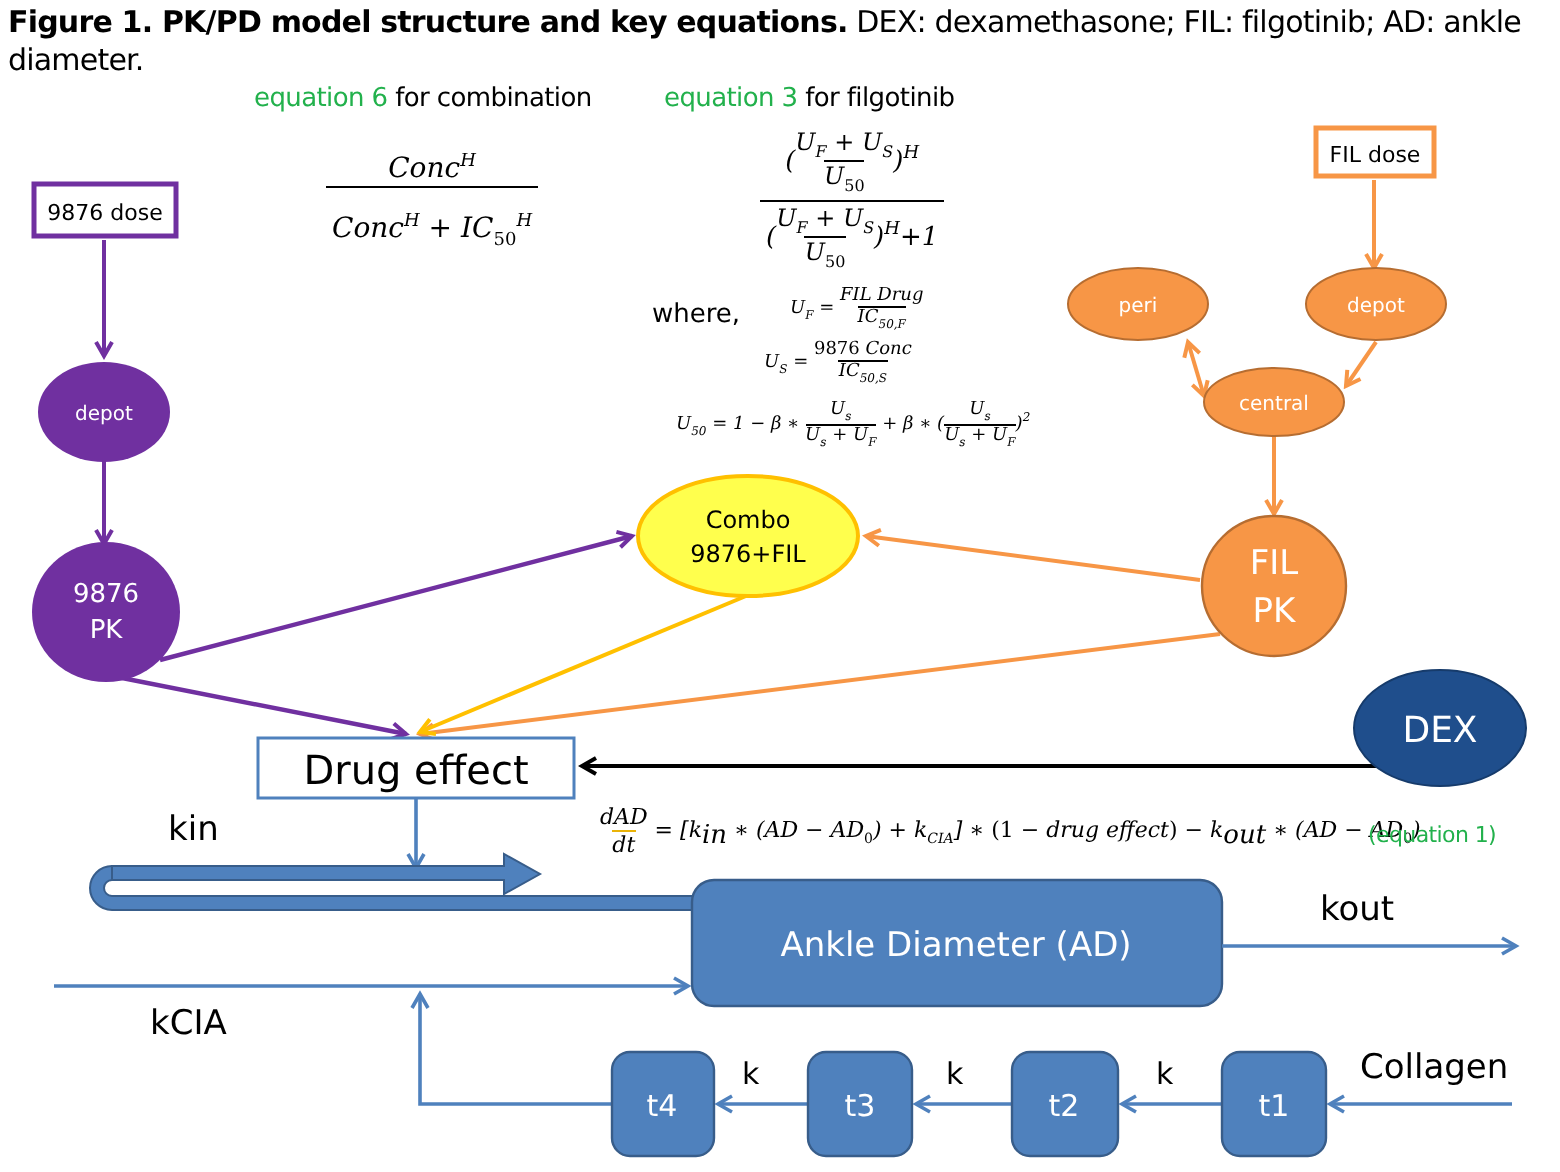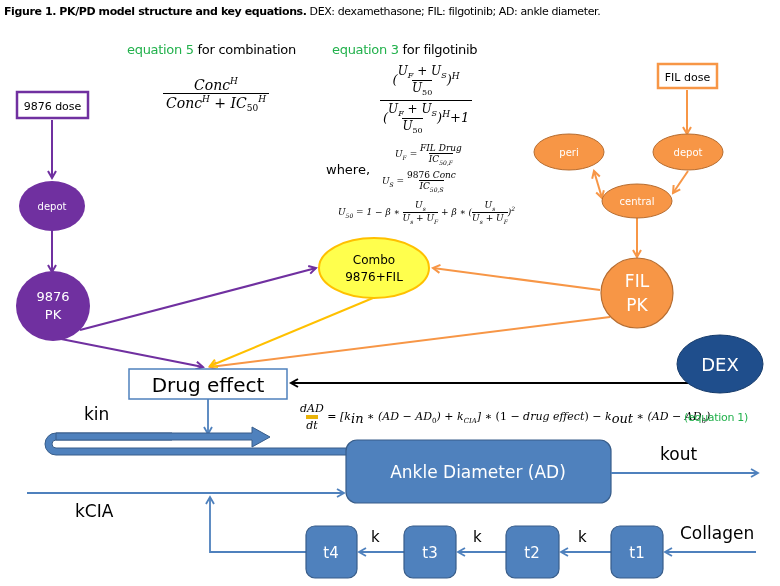--- a/index.html
+++ b/index.html
@@ -1,37 +1,37 @@
 <!DOCTYPE html>
 <html><head>
 <meta charset="utf-8">
 <style>
   html, body { margin:0; padding:0; background:#ffffff; }
   body { width:780px; height:586px; position:relative; overflow:hidden;
          font-family:"Liberation Sans", sans-serif; color:#000; }
   .abs { position:absolute; }
-  .caption { left:4px; top:2px; width:770px; font-size:11px; line-height:19px; font-family:"DejaVu Sans", sans-serif; letter-spacing:-0.4px; }
+  .caption { left:4px; top:2px; width:770px; font-size:15px; line-height:19px; font-family:"DejaVu Sans", sans-serif; letter-spacing:-0.4px; }
   .caption b { font-weight:bold; }
   .eqlabel { font-size:13px; font-family:"DejaVu Sans", sans-serif; letter-spacing:-0.3px; }
   .green { color:#22b14c; }
   .math { font-family:"DejaVu Serif", serif; font-style:italic; }
   .frac { display:inline-flex; flex-direction:column; align-items:center; vertical-align:middle; }
   .frac .num { padding:0 3px; }
-  .frac .den { border-top:1px solid #000; padding:0 3px; }
+  .frac .den { border-top:1px solid #000; padding:12px 3px; }
   svg text { font-family:"DejaVu Sans", sans-serif; }
 </style>
 </head>
 <body>
 
 <div class="abs caption">
   <b>Figure 1. PK/PD model structure and key equations.</b><span> DEX: dexamethasone;  FIL: filgotinib; AD: ankle diameter.</span>
 </div>
 
 <div class="abs eqlabel" style="left:127px; top:42px;">
-  <span class="green">equation 5</span><span> for combination</span>
+  <span class="green">equation 6</span><span> for combination</span>
 </div>
 <div class="abs eqlabel" style="left:332px; top:42px;">
   <span class="green">equation 3</span><span> for filgotinib</span>
 </div>
 
 <div class="abs math" style="left:163px; top:76px; font-size:14px;">
   <div class="frac">
     <div class="num">Conc<sup style="font-size:9px">H</sup></div>
     <div class="den">Conc<sup style="font-size:9px">H</sup> + IC<sub style="font-size:9px;font-style:normal">50</sub><sup style="font-size:9px">H</sup></div>
   </div>
@@ -43,21 +43,21 @@
           <span>U<sub style="font-size:8px">F</sub> + U<sub style="font-size:8px">S</sub></span>
           <span style="border-top:1px solid #000;">U<sub style="font-size:8px;font-style:normal">50</sub></span>
         </span>)<sup style="font-size:9px">H</sup></div>
     <div class="den" style="padding-top:1px;">(<span class="frac" style="font-size:12px;">
           <span>U<sub style="font-size:8px">F</sub> + U<sub style="font-size:8px">S</sub></span>
           <span style="border-top:1px solid #000;">U<sub style="font-size:8px;font-style:normal">50</sub></span>
         </span>)<sup style="font-size:9px">H</sup>+1</div>
   </div>
 </div>
 
-<div class="abs" style="left:326px; top:150px; font-size:13px; font-family:'DejaVu Sans',sans-serif;margin-top:12px;">where,</div>
+<div class="abs" style="left:326px; top:150px; font-size:13px; font-family:'DejaVu Sans',sans-serif;">where,</div>
 <div class="abs math" style="left:395px; top:143px; font-size:9px;">
   U<sub style="font-size:6px">F</sub> = <span class="frac">
       <span>FIL Drug</span>
       <span style="border-top:1px solid #000;">IC<sub style="font-size:6px">50,F</sub></span>
     </span>
 </div>
 <div class="abs math" style="left:382px; top:170px; font-size:9px;">
   U<sub style="font-size:6px">S</sub> = <span class="frac">
       <span style="font-style:normal">9876 <i>Conc</i></span>
       <span style="border-top:1px solid #000;">IC<sub style="font-size:6px">50,S</sub></span>
@@ -69,21 +69,21 @@
       <span style="border-top:1px solid #000;">U<sub style="font-size:6px">s</sub> + U<sub style="font-size:6px">F</sub></span>
     </span> + β ∗ (<span class="frac">
       <span>U<sub style="font-size:6px">s</sub></span>
       <span style="border-top:1px solid #000;">U<sub style="font-size:6px">s</sub> + U<sub style="font-size:6px">F</sub></span>
     </span>)<sup style="font-size:6px">2</sup>
 </div>
 
 <div class="abs math" style="left:300px; top:402px; font-size:11px; white-space:nowrap;">
   <span class="frac">
       <span>dAD</span>
-      <span style="border-top:4px solid #eab308;">dt</span>
+      <span style="border-top:1px solid #eab308;">dt</span>
     </span>
   = [k<sub style="font-size:13px">in</sub> ∗ (AD − AD<sub style="font-size:7px;font-style:normal">0</sub>) + k<sub style="font-size:7px">CIA</sub>] ∗ <span style="font-style:normal">(1 −</span> drug effect<span style="font-style:normal">)</span> − k<sub style="font-size:13px">out</sub> ∗ (AD − AD<sub style="font-size:7px;font-style:normal">0</sub>)
 </div>
 <div class="abs eqlabel green" style="left:684px; top:411px; font-size:11px;">(equation 1)</div>
 
 <svg class="abs" style="left:0; top:0;" width="780" height="586" viewBox="0 0 780 586">
   <defs>
     <marker id="ah-purple" markerWidth="10" markerHeight="10" refX="8" refY="5" orient="auto" markerUnits="userSpaceOnUse">
       <path d="M1,1 L8,5 L1,9" fill="none" stroke="#7030a0" stroke-width="2"></path>
     </marker>

